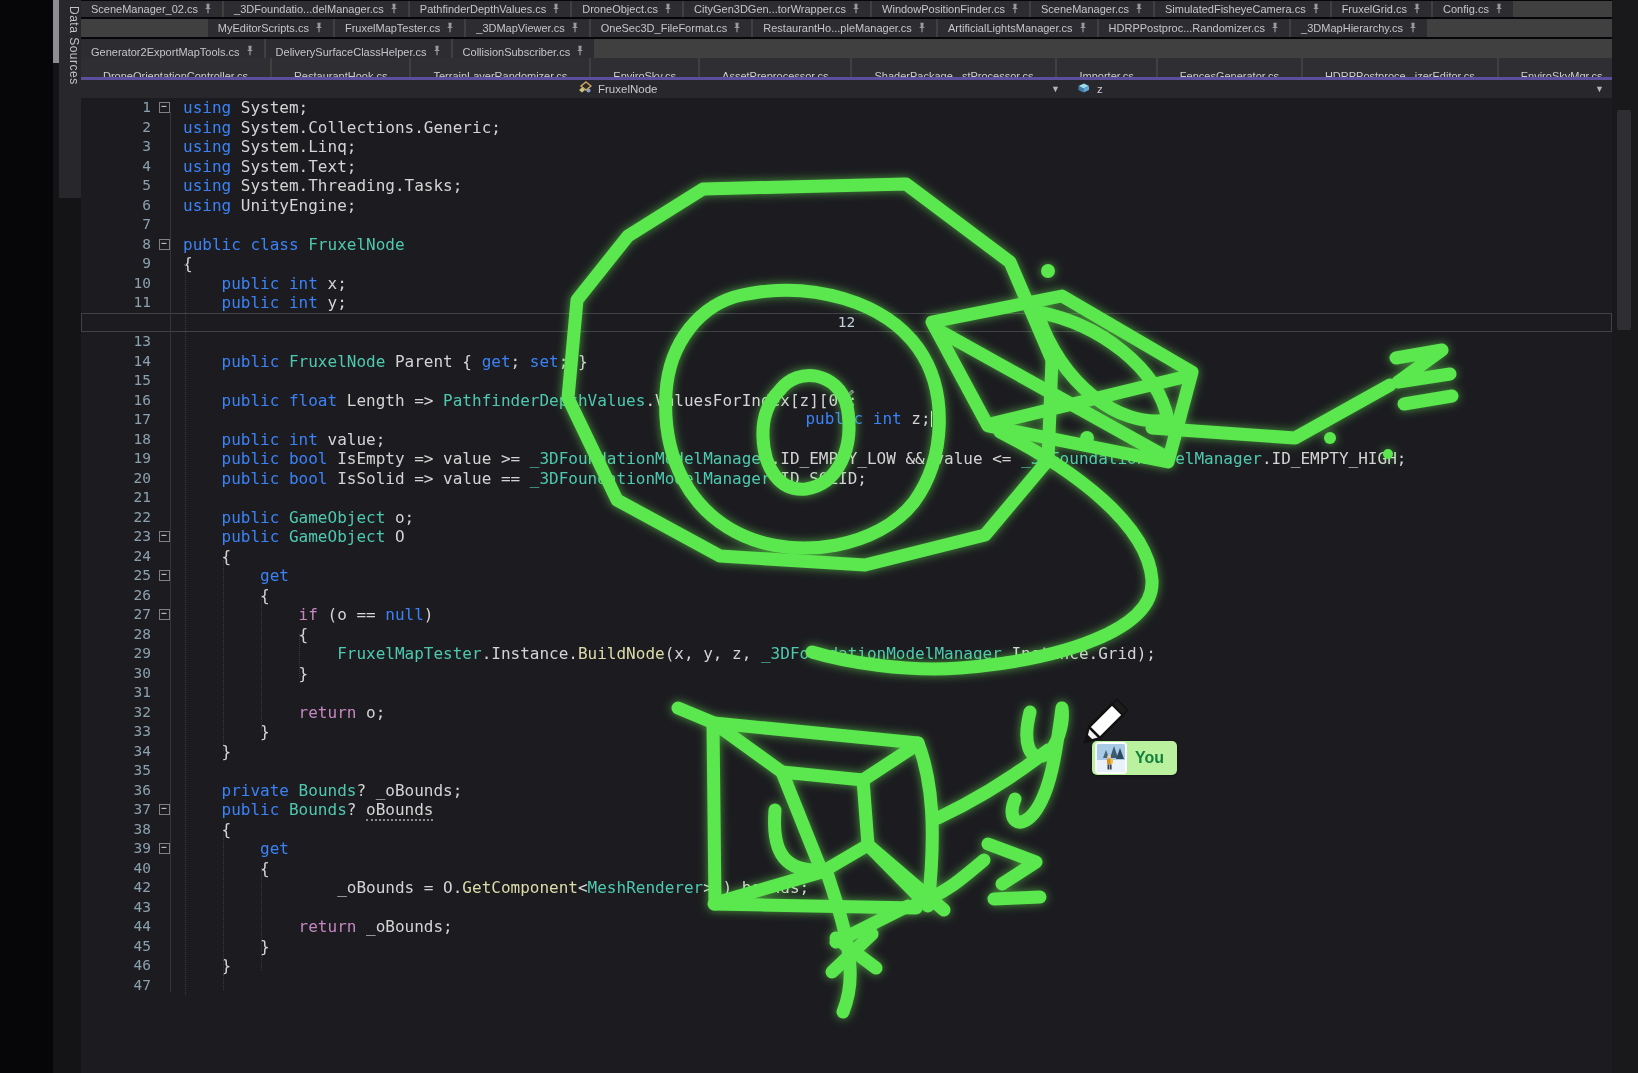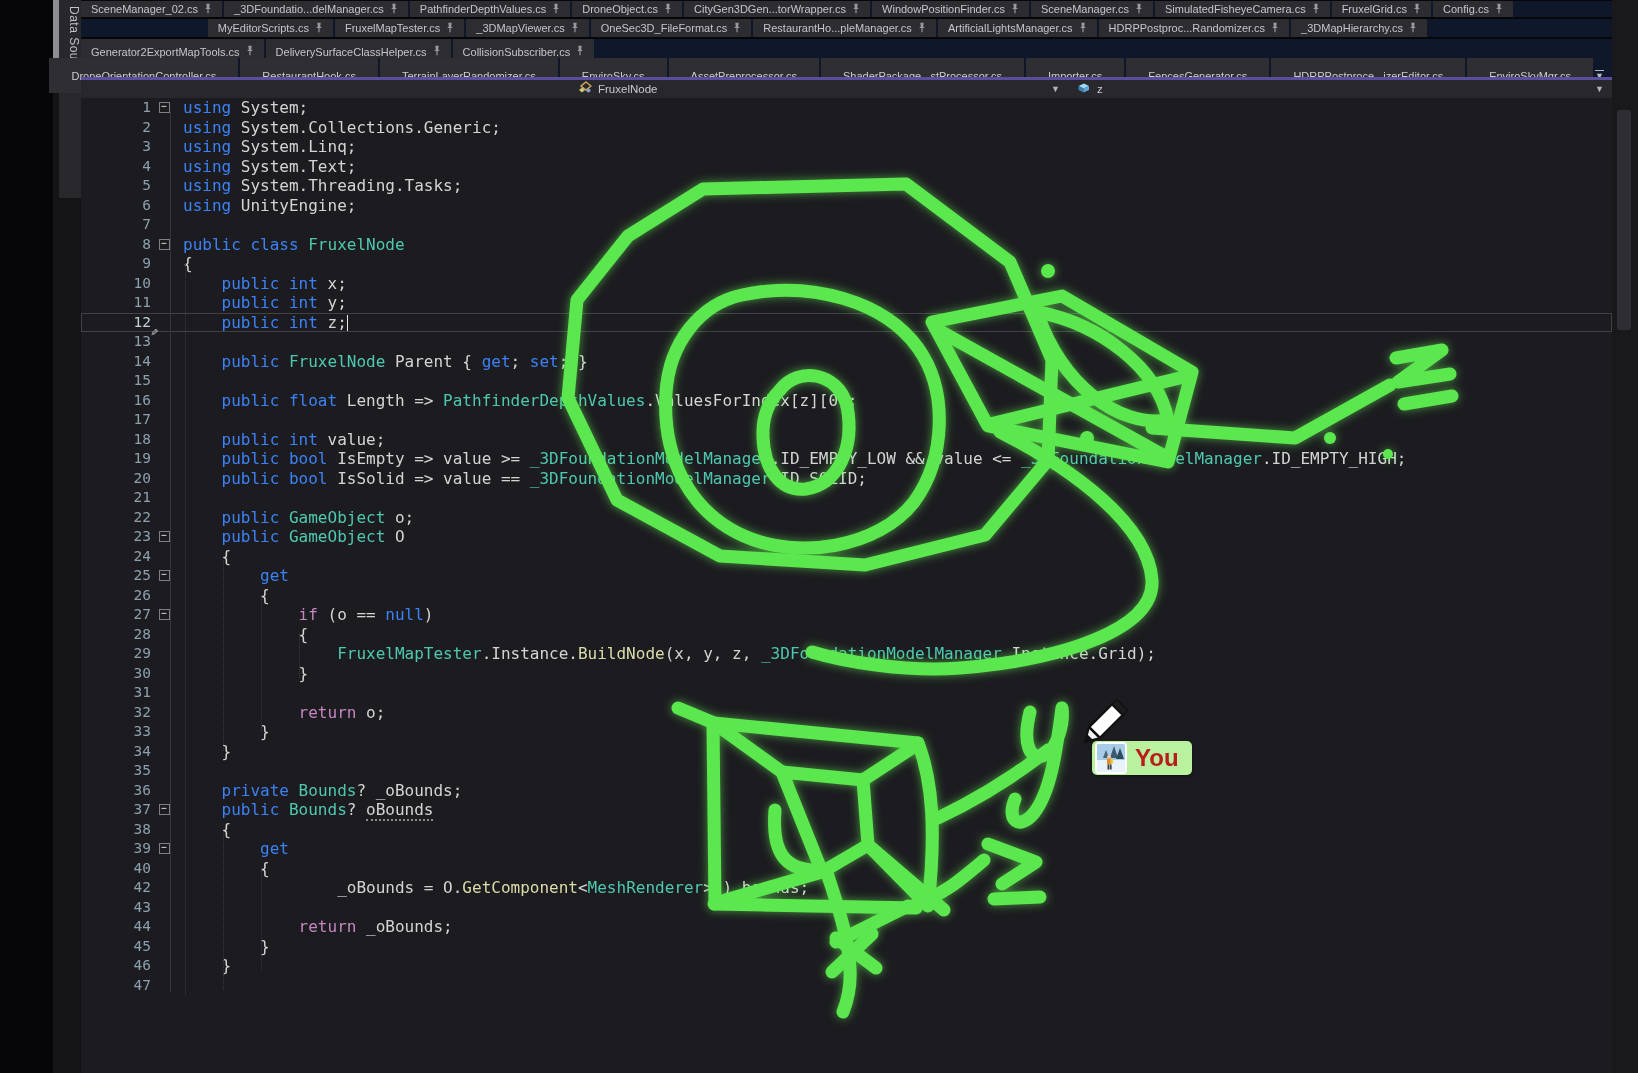--- a/index.html
+++ b/index.html
@@ -10,25 +10,25 @@
   .sidecol{position:absolute;left:53px;top:0;width:28px;height:1073px;background:#141417;}
   .sidebar-grip{position:absolute;left:53px;top:0;width:6px;height:63px;background:#8d8d92;}
   .side-tab{position:absolute;left:59px;top:0;width:22px;height:192px;background:#28282c;
             color:#c2c2c6;font-size:12px;writing-mode:vertical-rl;text-align:left;
             padding-top:6px;letter-spacing:.5px;}
   
   .main{position:absolute;left:81px;top:0;width:1531px;height:1073px;}
   .rightstrip{position:absolute;left:1612px;top:0;width:26px;height:1073px;background:#19191c;}
   .scrollthumb{position:absolute;left:1617px;top:110px;width:14px;height:220px;background:#2e2e33;border-radius:2px;}
   
-  .tabrow{position:absolute;left:0;display:flex;align-items:stretch;width:100%;background:#0f172a;gap:2px;}
+  .tabrow{position:absolute;left:0;display:flex;align-items:stretch;width:100%;background:#404040;gap:2px;}
   .r1{top:1px;height:16px;}
   .r2{top:19px;height:18px;}
   .r3{top:39px;height:25px;}
-  .r4{top:58px;height:35px;justify-content:flex-end;}
+  .r4{top:58px;height:35px;}
   .tab{display:flex;align-items:center;gap:6px;background:#2c2c31;color:#c6c6ca;
        font-size:11px;padding:0 10px;white-space:nowrap;cursor:default;}
   .r4 .tab{background:#2e2e33;padding:0 22px;color:#cdcdd1;}
   .tab.active{background:#101014;color:#ffffff;font-weight:bold;box-shadow:0 2.5px 0 0 #675bc8;margin-top:36px;}
   .tab .close{font-size:12px;color:#d6d6d6;margin-left:2px;line-height:10px;}
   .pin{flex:0 0 auto;}
   .ovf{margin-left:auto;margin-right:8px;align-self:center;color:#b8b8bc;font-size:9px;
        border-top:1px solid #b8b8bc;line-height:9px;padding-top:1px;}
   .purple-line{position:absolute;top:77px;left:0;width:100%;height:2.5px;background:#5a4f9c;}
   
@@ -36,21 +36,21 @@
           display:flex;align-items:center;color:#c9c9cd;font-size:11.5px;}
   .nav-seg{display:flex;align-items:center;gap:6px;height:100%;padding:0 8px;box-sizing:border-box;}
   .seg1{width:489px;margin-top:34px;}
   .seg2{width:498px;}
   .seg3{flex:1;}
   .dd{margin-left:auto;font-size:9px;color:#b4b4b8;}
   
   .editor{position:absolute;left:0;top:98px;width:1531px;height:975px;background:#1c1c20;}
   .cl{height:19.5px;line-height:19.5px;white-space:pre;display:flex;align-items:center;
       font-family:"DejaVu Sans Mono",monospace;font-size:16px;color:#d4d4d4;}
-  .cl.cur{box-shadow:inset 0 0 0 1px #414147;}
+  .cl.cur{box-shadow:inset 0 0 0 1px #414147;flex-direction:column;}
   .ln{flex:0 0 70px;text-align:right;color:#8ba0ae;font-size:14.5px;
       font-family:"DejaVu Sans Mono",monospace;}
   .cl.cur .ln{color:#c2d1da;}
   .gut{flex:0 0 26px;display:flex;align-items:center;justify-content:center;position:relative;}
   .fold{width:9px;height:9px;border:1px solid #7f7f86;background:#1c1c20;color:#c8c8c8;
         font:bold 9px/7px "DejaVu Sans Mono",monospace;text-align:center;}
   .pencil-mark{position:absolute;left:0px;top:1px;color:#cfcfcf;font-size:12px;transform:scaleX(-1);}
   .ct{margin-left:6px;}
   .tk-k{color:#3b82f6;} .tk-c{color:#C586C0;} .tk-t{color:#4EC9B0;}
   .tk-m{color:#DCDCAA;} .tk-w{color:#D4D4D4;}
@@ -59,21 +59,21 @@
   .guide{position:absolute;width:0;border-left:1px dotted #3a3a40;}
   .gutline{position:absolute;width:0;border-left:1px solid #35353a;}
   
   .drawing{position:absolute;left:0;top:0;z-index:50;pointer-events:none;}
   .draw-strokes{filter:drop-shadow(0 0 5px rgba(110,255,90,.55));}
   .pencil-cursor{position:absolute;z-index:60;left:1078px;top:696px;}
   .you-pill{position:absolute;z-index:60;left:1092px;top:741px;height:34px;background:#b9f19e;
             border-radius:5px;display:flex;align-items:center;padding:0 13px 0 3px;gap:8px;
             box-shadow:0 1px 3px rgba(0,0,0,.4);}
   .you-avatar{width:28px;height:28px;border-radius:4px;border:2px solid #ffffff;overflow:hidden;flex:0 0 auto;}
-  .you-text{font-size:24px;font-weight:bold;color:#b91c1c;}
+  .you-text{font-size:16px;font-weight:bold;color:#15803d;}
 </style>
 </head>
 <body>
 
 <div class="screen">
 
   <div class="leftblack"></div>
   <div class="sidecol"></div>
   <div class="sidebar-grip"></div>
   <div class="side-tab">Data Sources</div>

